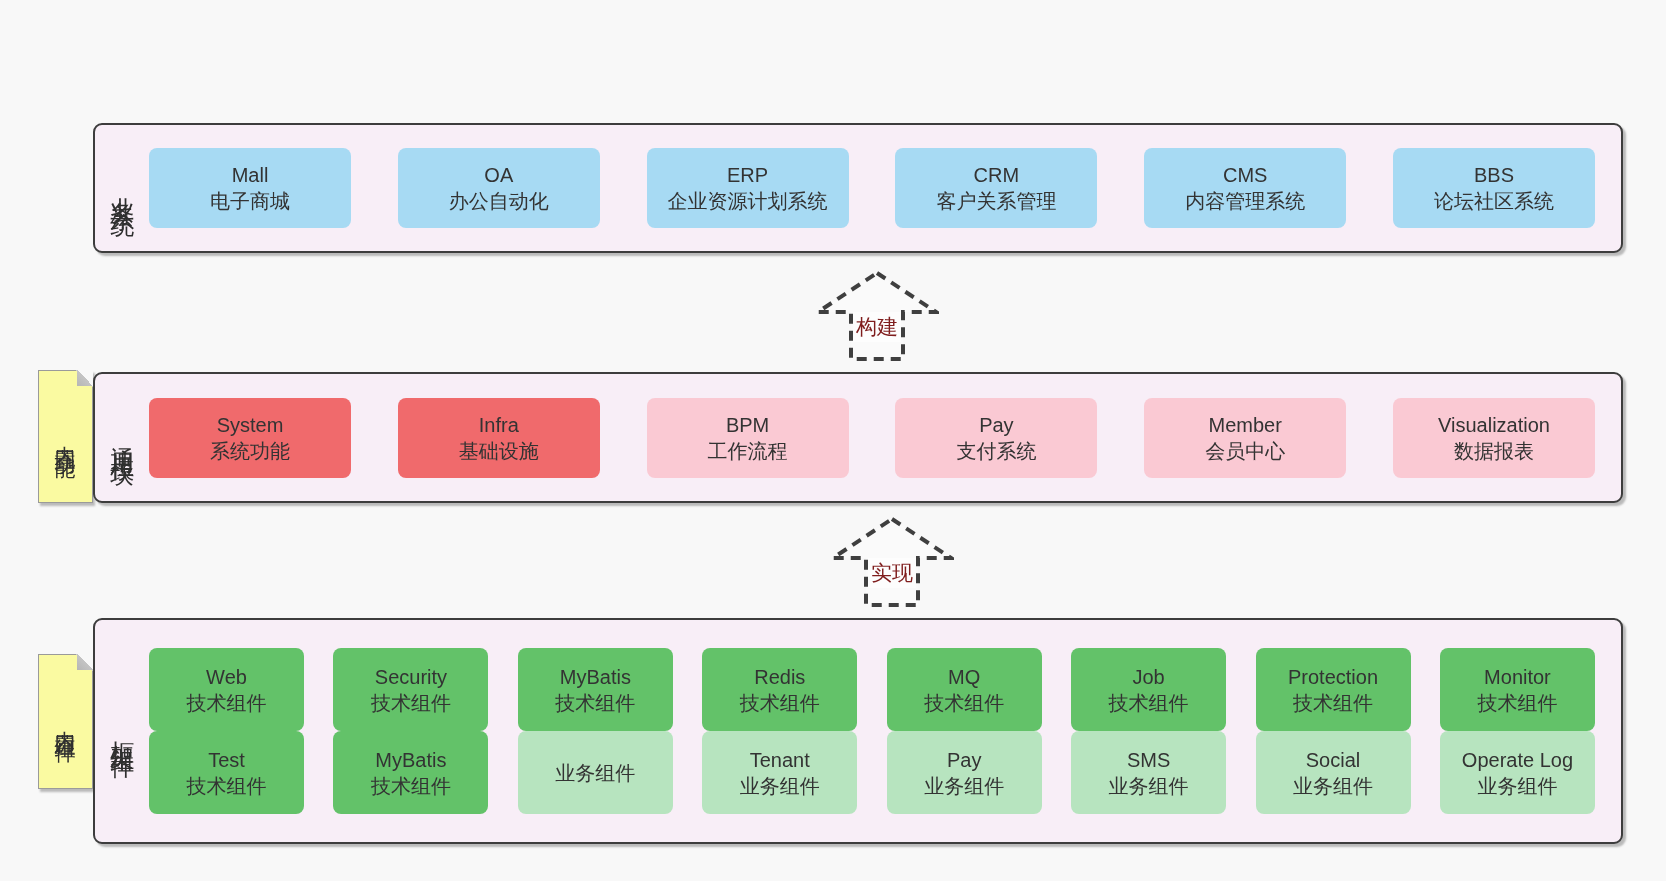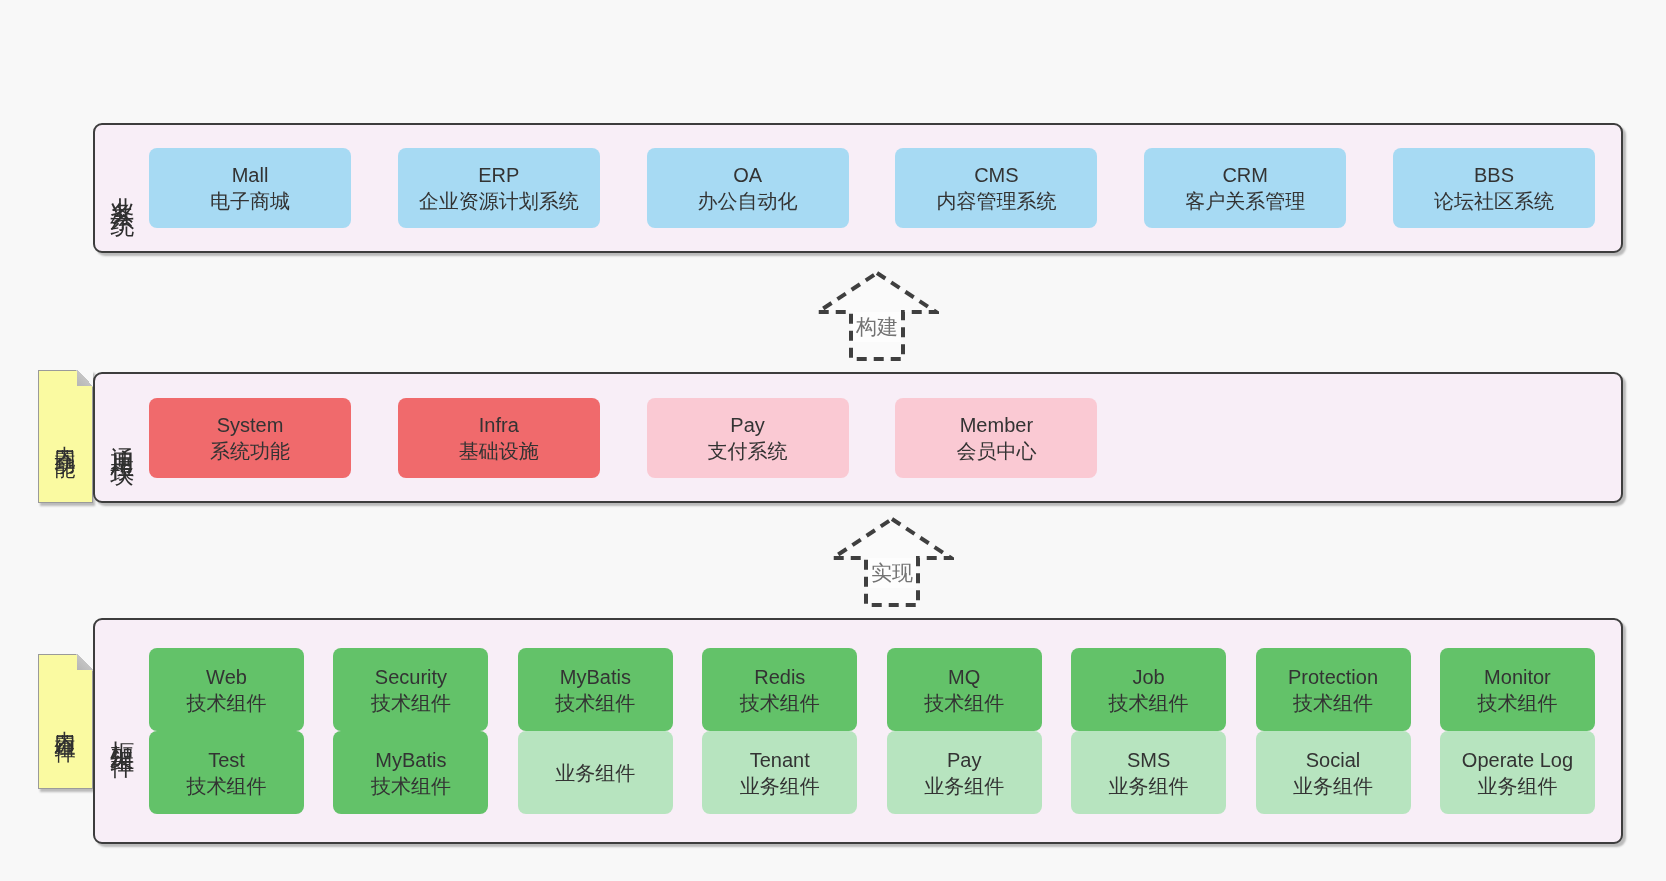--- a/index.html
+++ b/index.html
@@ -55,52 +55,52 @@
     content:"";position:absolute;top:-1px;right:-1px;width:16px;height:16px;
     background:linear-gradient(225deg,transparent 50%,#c4c4c4 50%,#b5b5b5 100%);
   }
   .sticky .vtext{font-size:21px;letter-spacing:4px;}
   .arrow{position:absolute;width:124px;height:92px;}
   .arrow-1{left:815px;top:270px;}
   .arrow-2{left:830px;top:516px;}
   .arrow svg{display:block;}
   .arrow-label{
     position:absolute;left:50%;top:42px;transform:translateX(-50%);
-    background:#fdfdfd;padding:1px 3px;font-size:21px;color:#737373;white-space:nowrap;
+    background:#fdfdfd;padding:1px 3px;font-size:21px;color:#7f1d1d;white-space:nowrap;
   }
 </style>
 </head>
 <body>
 
 <div class="canvas">
 
   <section class="band band-1">
     <div class="band-label">
       <span class="vtext">业务系统</span>
     </div>
     <div class="boxes cols-6">
         <div class="box blue">
           <div>Mall</div>
           <div>电子商城</div>
         </div>
         <div class="box blue">
+          <div>OA</div>
+          <div>办公自动化</div>
+        </div>
+        <div class="box blue">
           <div>ERP</div>
           <div>企业资源计划系统</div>
         </div>
         <div class="box blue">
-          <div>OA</div>
-          <div>办公自动化</div>
+          <div>CRM</div>
+          <div>客户关系管理</div>
         </div>
         <div class="box blue">
           <div>CMS</div>
           <div>内容管理系统</div>
-        </div>
-        <div class="box blue">
-          <div>CRM</div>
-          <div>客户关系管理</div>
         </div>
         <div class="box blue">
           <div>BBS</div>
           <div>论坛社区系统</div>
         </div>
       </div>
   </section>
 
   <div class="arrow arrow-1">
     <svg width="124" height="92" viewBox="0 0 124 92">
@@ -119,26 +119,34 @@
     <div class="boxes cols-6">
         <div class="box red">
           <div>System</div>
           <div>系统功能</div>
         </div>
         <div class="box red">
           <div>Infra</div>
           <div>基础设施</div>
         </div>
         <div class="box pink">
+          <div>BPM</div>
+          <div>工作流程</div>
+        </div>
+        <div class="box pink">
           <div>Pay</div>
           <div>支付系统</div>
         </div>
         <div class="box pink">
           <div>Member</div>
           <div>会员中心</div>
+        </div>
+        <div class="box pink">
+          <div>Visualization</div>
+          <div>数据报表</div>
         </div>
       </div>
   </section>
 
   <div class="arrow arrow-2">
     <svg width="124" height="92" viewBox="0 0 124 92">
       <polygon points="62,3 121,42 88,42 88,89 36,89 36,42 3,42" fill="#fafafa" stroke="#3f3f3f" stroke-width="4" stroke-dasharray="10 7"></polygon>
     </svg>
     <span class="arrow-label">实现</span>
   </div>

